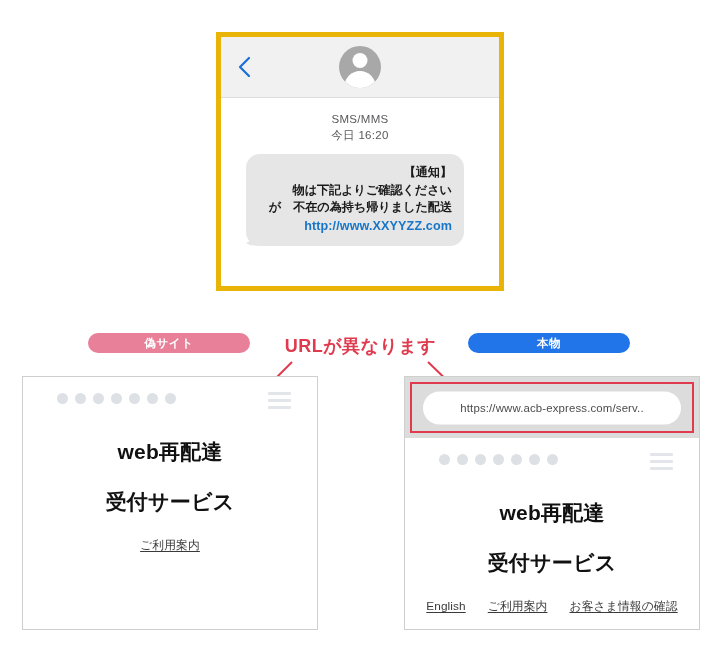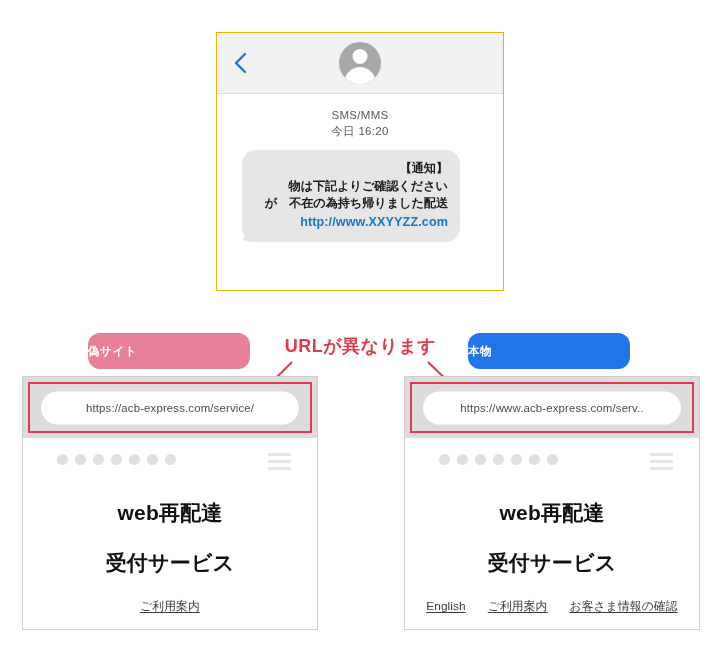--- a/index.html
+++ b/index.html
@@ -17,21 +17,21 @@
   }
 
   
   .sms-panel {
     position: absolute;
     left: 216px;
     top: 32px;
     width: 288px;
     height: 259px;
     background: #ffffff;
-    border: 1px solid #eab308;
+    border: 5px solid #eab308;
     box-sizing: border-box;
   }
   .sms-header {
     position: relative;
     height: 61px;
     background: #f1f1f1;
     border-bottom: 1px solid #dcdcdc;
     box-sizing: border-box;
   }
   .back-chevron {
@@ -121,29 +121,29 @@
     line-height: 18px;
     font-weight: bold;
     color: #1876c8;
     letter-spacing: 0.1px;
     white-space: pre;
   }
 
   
   .badge {
     position: absolute;
-    height: 36px;
+    height: 20px;
     border-radius: 12px;
     color: #ffffff;
     font-size: 11.5px;
     font-weight: bold;
     letter-spacing: 0.6px;
     display: flex;
     align-items: center;
-    justify-content: flex-start;
+    justify-content: center;
     box-sizing: border-box;
   }
   .badge-fake {
     left: 88px;
     top: 333px;
     width: 162px;
     background: #e88099;
   }
   .badge-real {
     left: 468px;
@@ -332,26 +332,20 @@
 <svg class="arrow-svg" viewBox="0 0 720 655" aria-hidden="true">
 
   <line x1="292" y1="362" x2="265" y2="389" stroke="#e03a4e" stroke-width="2"></line>
   <circle cx="264" cy="390" r="3.2" fill="#e03a4e"></circle>
 
   <line x1="428" y1="362" x2="456" y2="389" stroke="#e03a4e" stroke-width="2"></line>
   <circle cx="457" cy="390" r="3.2" fill="#e03a4e"></circle>
 </svg>
 
 <div class="phone phone-left">
-  <div class="url-bar-zone">
-    <div class="url-highlight"></div>
-    <div class="url-pill">
-      <span class="url-text">https://acb-express.com/service/</span>
-    </div>
-  </div>
   <div class="site-body">
     <div class="site-nav">
       <div class="dots">
         <span class="dot"></span>
         <span class="dot"></span>
         <span class="dot"></span>
         <span class="dot"></span>
         <span class="dot"></span>
         <span class="dot"></span>
         <span class="dot"></span>

